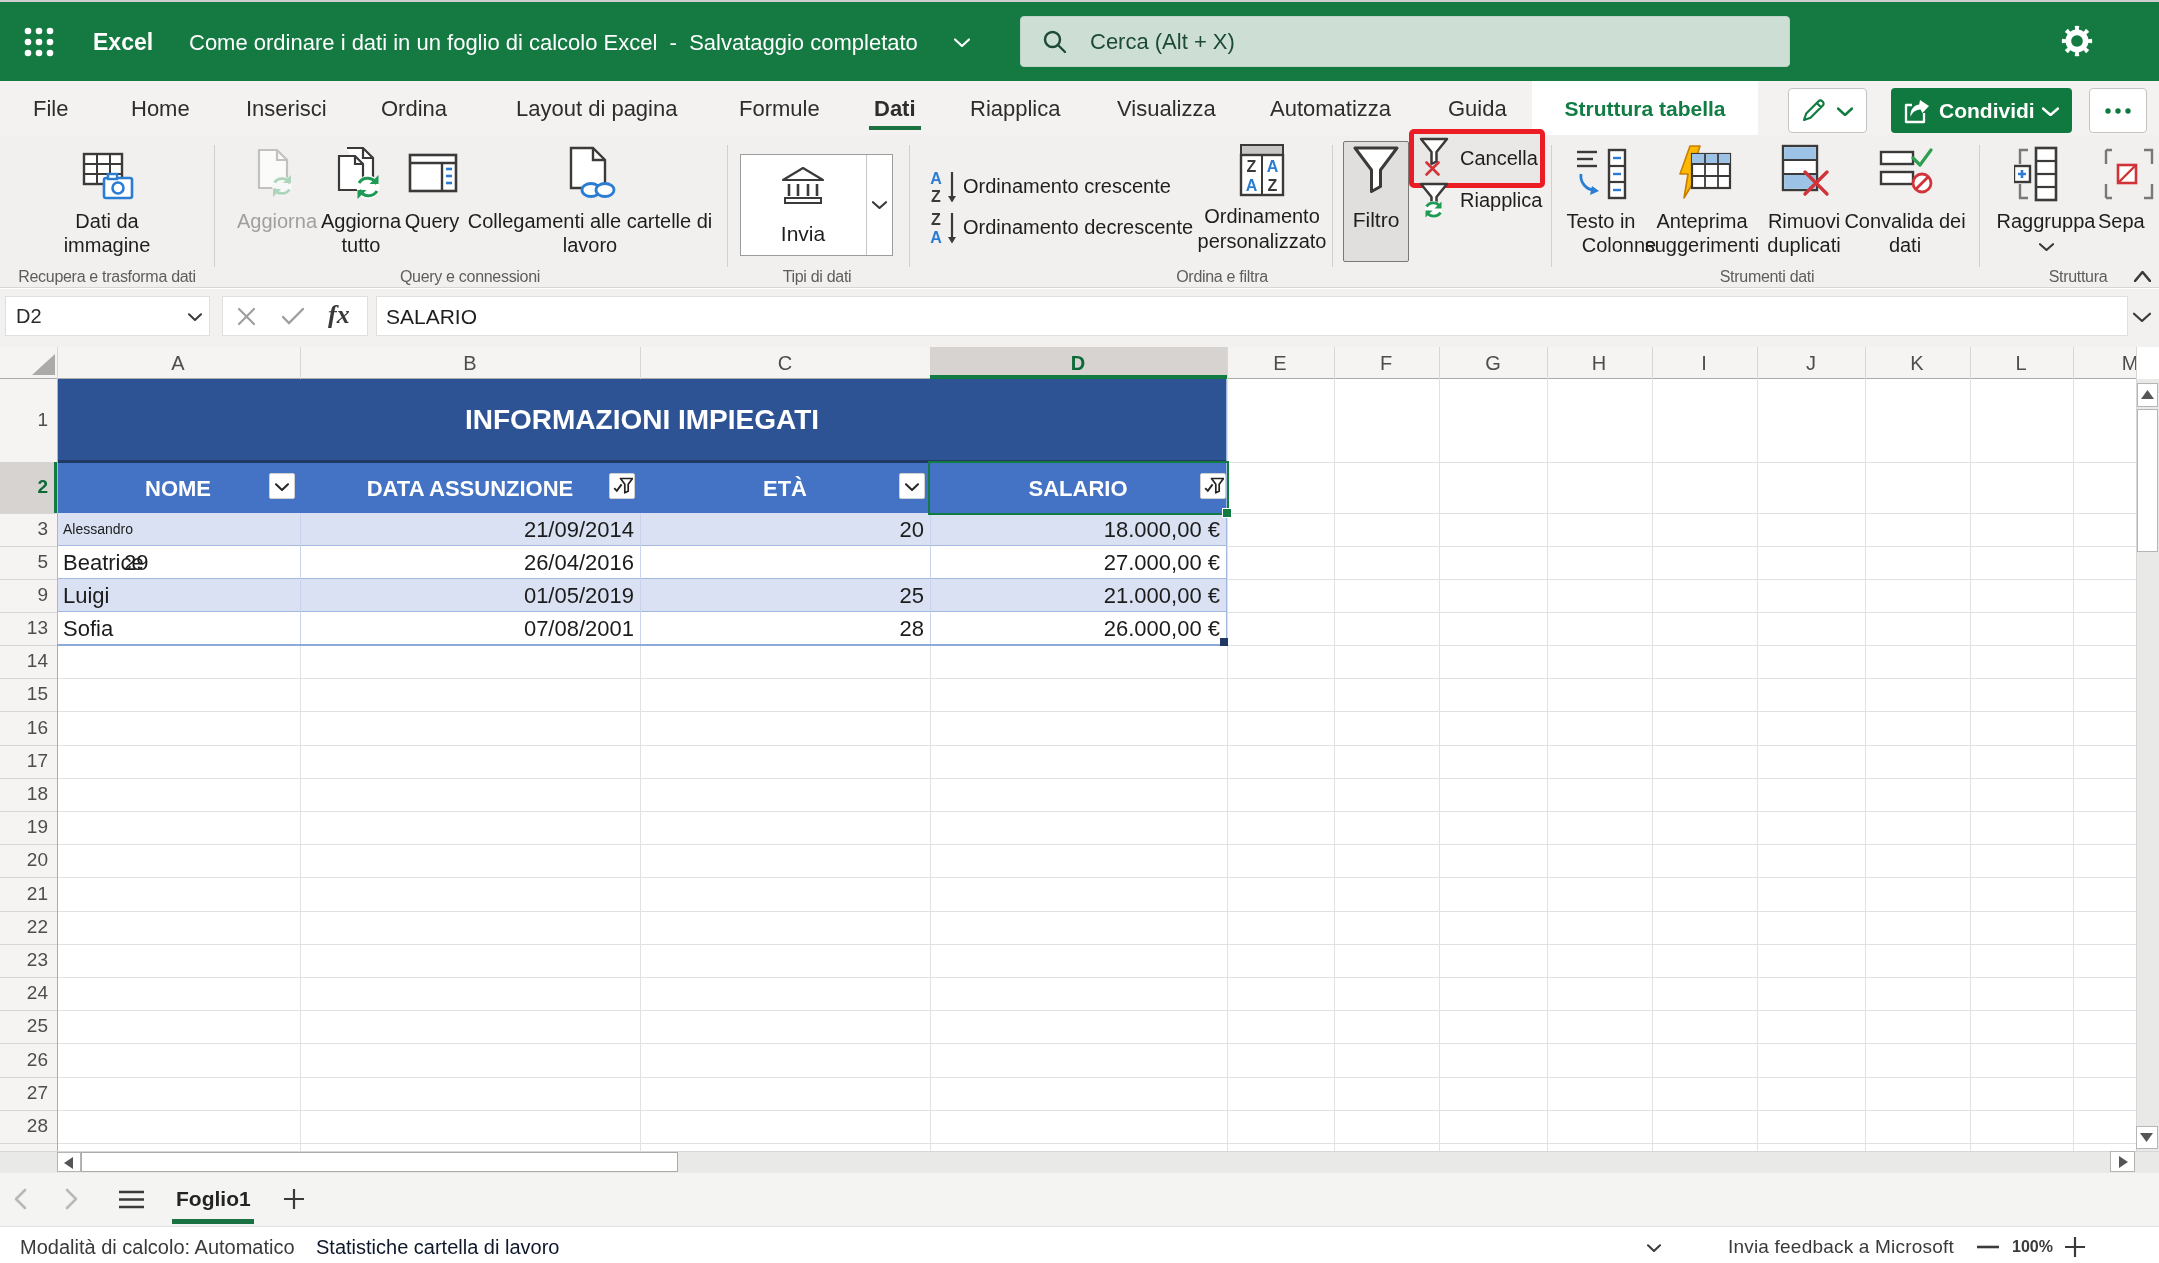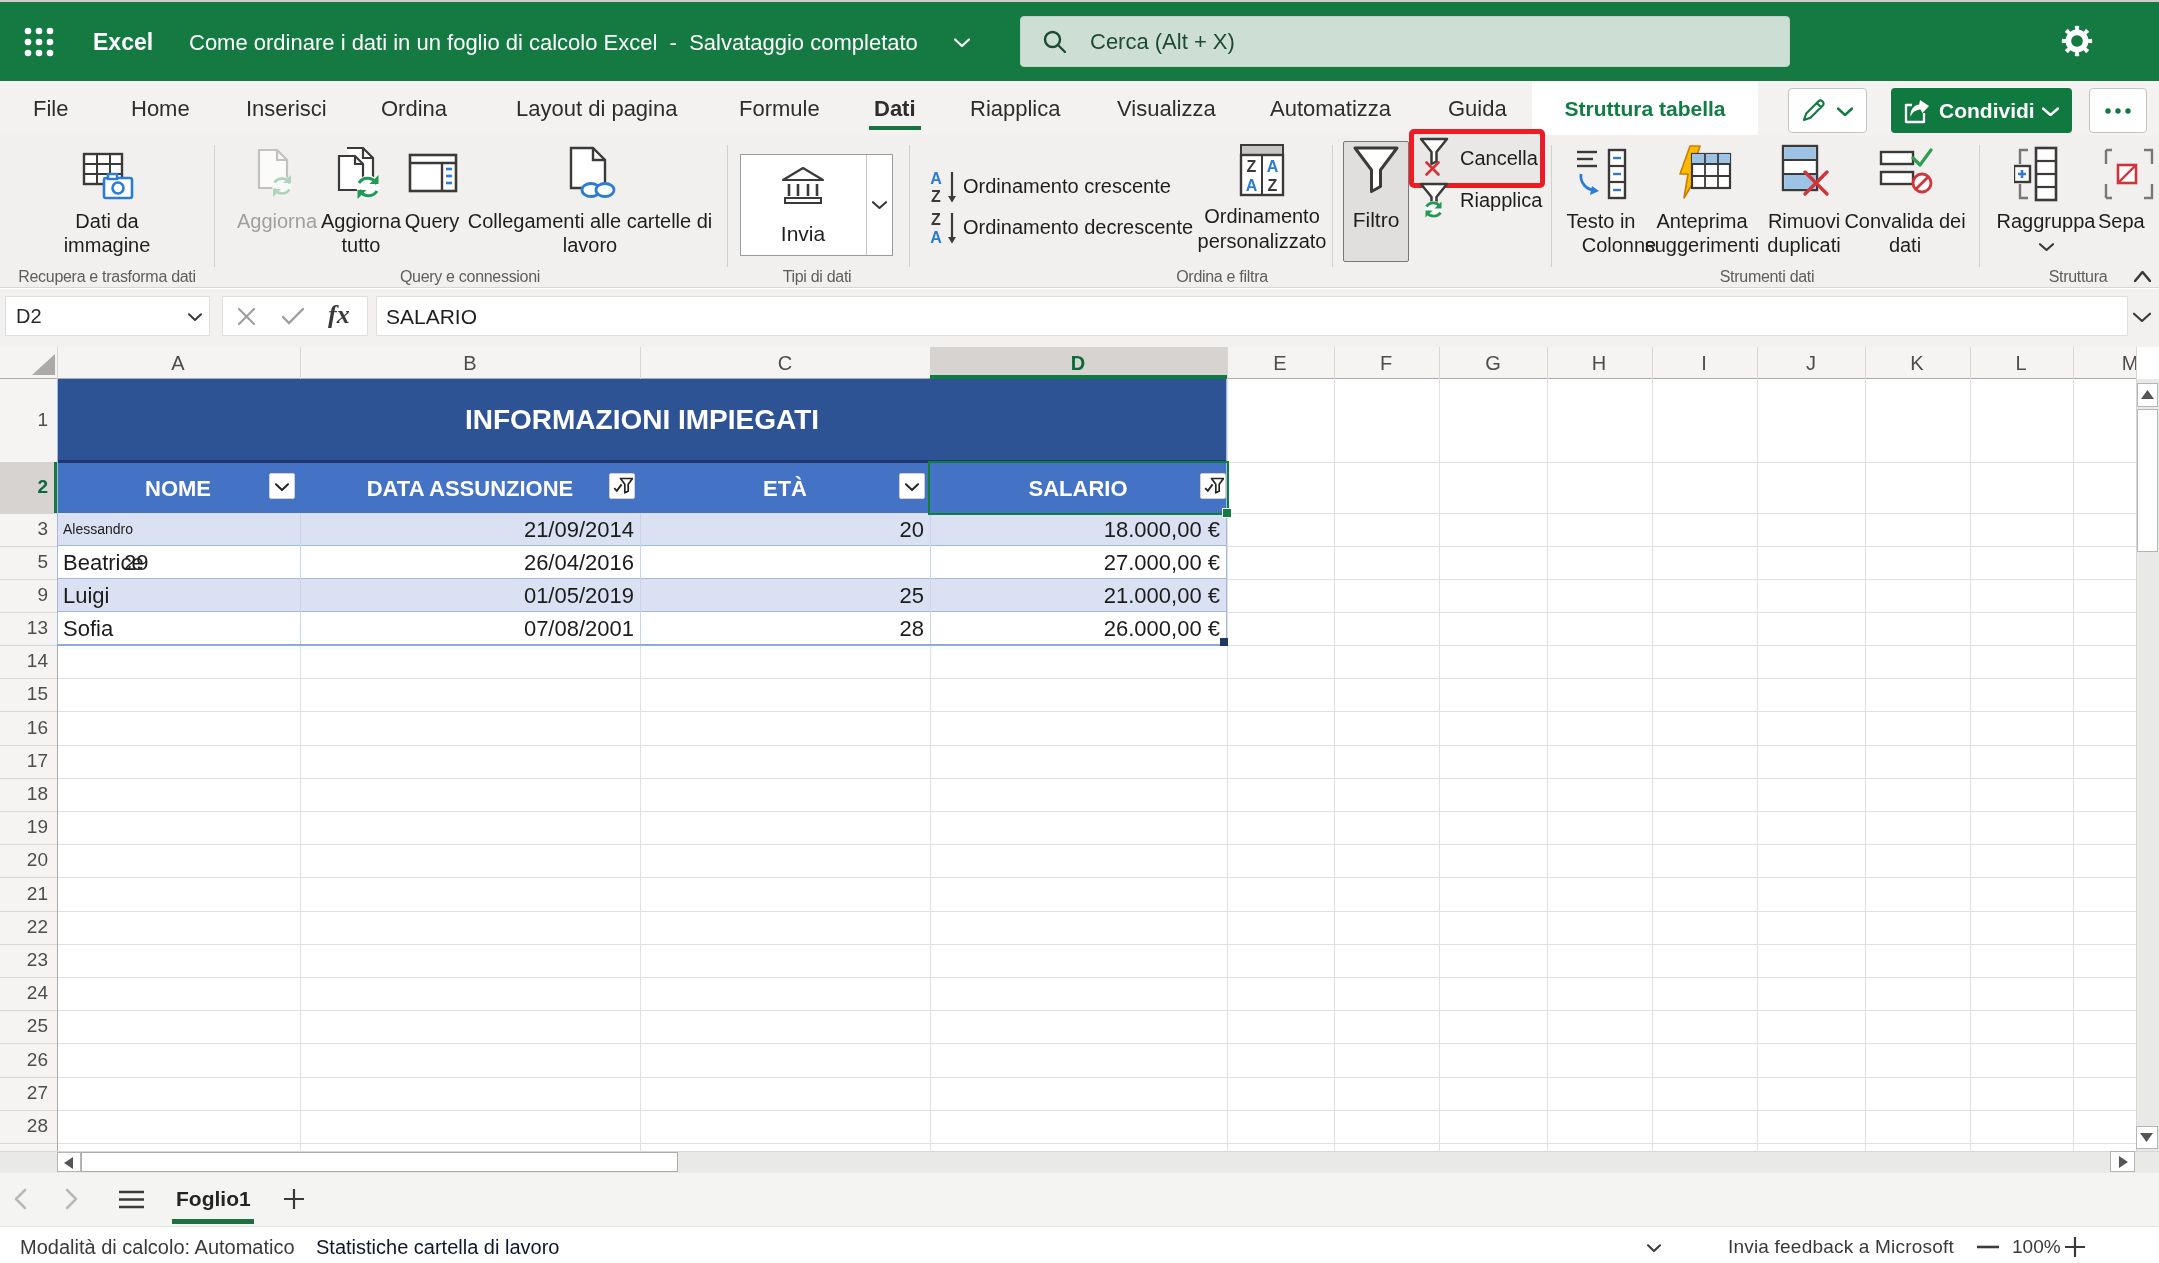--- a/index.html
+++ b/index.html
@@ -507,16 +507,16 @@
 <div class="a" style="left:0;top:1226px;width:2159px;height:37px;background:#fff;border-top:1px solid #e3e2e1"></div>
 <div class="a" style="left:20px;top:1232.0px;height:30px;line-height:30px;font-size:20px;color:#3b3a39;font-weight:400;white-space:nowrap;">Modalità di calcolo: Automatico</div>
 <div class="a" style="left:316px;top:1232.0px;height:30px;line-height:30px;font-size:20px;color:#0f172a;font-weight:400;white-space:nowrap;">Statistiche cartella di lavoro</div>
 <svg class="a" style="left:1647px;top:1243px" width="14" height="9" viewBox="0 0 14 9">
       <polyline points="1,2.25 7.0,8 13,2.25" fill="none" stroke="#3b3a39" stroke-width="2" stroke-linecap="round" stroke-linejoin="round"></polyline>
     </svg>
 <div class="a" style="left:1728px;top:1233.0px;height:28px;line-height:28px;font-size:19px;color:#3b3a39;font-weight:400;white-space:nowrap;letter-spacing:0.2px;">Invia feedback a Microsoft</div>
 <svg class="a" style="left:1977px;top:1245px" width="22" height="4" viewBox="0 0 22 4">
       <path d="M0 2 h22" stroke="#3b3a39" stroke-width="2.6"></path>
     </svg>
-<div class="a" style="left:2012px;top:1233.0px;height:28px;line-height:28px;font-size:19px;color:#3b3a39;font-weight:400;white-space:nowrap;">100%</div>
+<div class="a" style="left:2012px;top:1233.0px;height:28px;line-height:28px;font-size:16px;color:#3b3a39;font-weight:700;white-space:nowrap;">100%</div>
 <svg class="a" style="left:2064px;top:1236px" width="22" height="22" viewBox="0 0 22 22">
       <path d="M11 1 v20 M1 11 h20" stroke="#3b3a39" stroke-width="2.2"></path>
     </svg>
 </div>
 </body></html>

